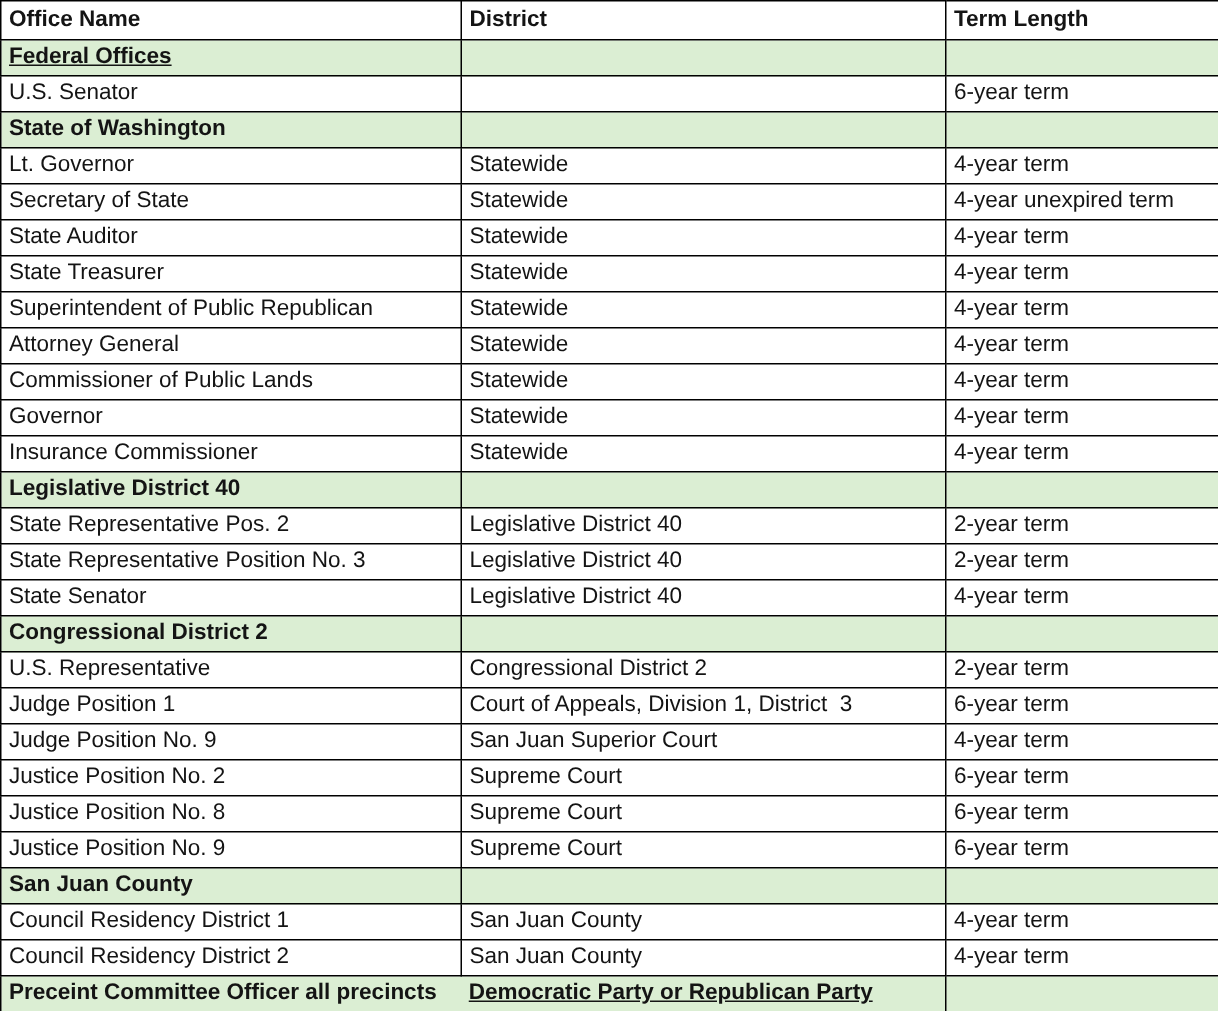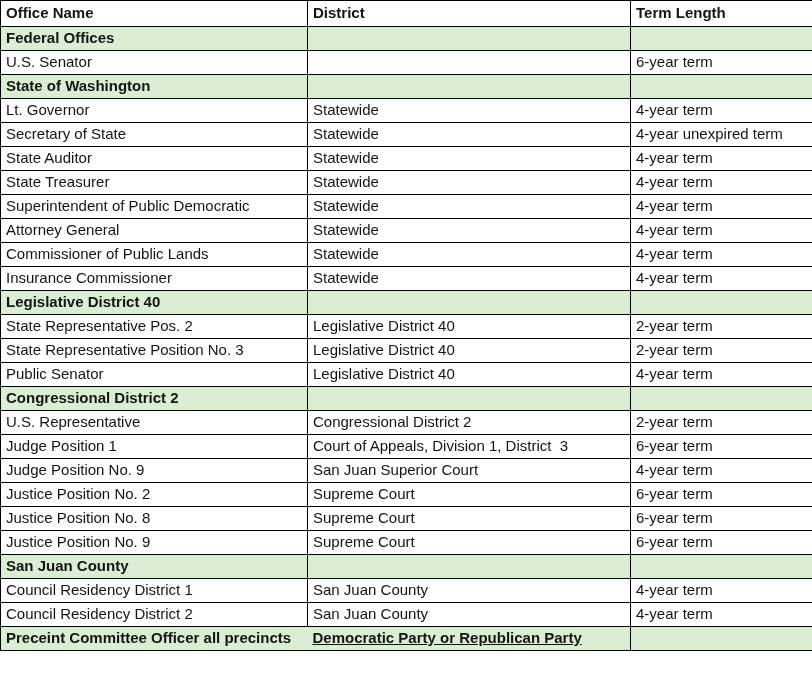--- a/index.html
+++ b/index.html
@@ -55,21 +55,21 @@
       <col style="width:182px">
     </colgroup>
     <thead>
       <tr>
         <th>Office Name</th>
         <th>District</th>
         <th>Term Length</th>
       </tr>
     </thead>
     <tbody>
-        <tr class="section" style="background: rgb(219, 238, 211);">
+        <tr class="section" style="background: rgb(219, 238, 211); text-decoration: underline;">
           <td class="c0">Federal Offices</td>
           <td class="c1"></td>
           <td class="c2"></td>
         </tr>
         <tr class="data">
           <td class="c0">U.S. Senator</td>
           <td class="c1"></td>
           <td class="c2">6-year term</td>
         </tr>
         <tr class="section" style="background: rgb(219, 238, 211);">
@@ -91,31 +91,36 @@
           <td class="c0">State Auditor</td>
           <td class="c1">Statewide</td>
           <td class="c2">4-year term</td>
         </tr>
         <tr class="data">
           <td class="c0">State Treasurer</td>
           <td class="c1">Statewide</td>
           <td class="c2">4-year term</td>
         </tr>
         <tr class="data">
-          <td class="c0">Superintendent of Public Democratic</td>
+          <td class="c0">Superintendent of Public Republican</td>
           <td class="c1">Statewide</td>
           <td class="c2">4-year term</td>
         </tr>
         <tr class="data">
           <td class="c0">Attorney General</td>
           <td class="c1">Statewide</td>
           <td class="c2">4-year term</td>
         </tr>
         <tr class="data">
           <td class="c0">Commissioner of Public Lands</td>
+          <td class="c1">Statewide</td>
+          <td class="c2">4-year term</td>
+        </tr>
+        <tr class="data">
+          <td class="c0">Governor</td>
           <td class="c1">Statewide</td>
           <td class="c2">4-year term</td>
         </tr>
         <tr class="data">
           <td class="c0">Insurance Commissioner</td>
           <td class="c1">Statewide</td>
           <td class="c2">4-year term</td>
         </tr>
         <tr class="section" style="background: rgb(219, 238, 211);">
           <td class="c0">Legislative District 40</td>
@@ -126,21 +131,21 @@
           <td class="c0">State Representative Pos. 2</td>
           <td class="c1">Legislative District 40</td>
           <td class="c2">2-year term</td>
         </tr>
         <tr class="data">
           <td class="c0">State Representative Position No. 3</td>
           <td class="c1">Legislative District 40</td>
           <td class="c2">2-year term</td>
         </tr>
         <tr class="data">
-          <td class="c0">Public Senator</td>
+          <td class="c0">State Senator</td>
           <td class="c1">Legislative District 40</td>
           <td class="c2">4-year term</td>
         </tr>
         <tr class="section" style="background: rgb(219, 238, 211);">
           <td class="c0">Congressional District 2</td>
           <td class="c1"></td>
           <td class="c2"></td>
         </tr>
         <tr class="data">
           <td class="c0">U.S. Representative</td>

